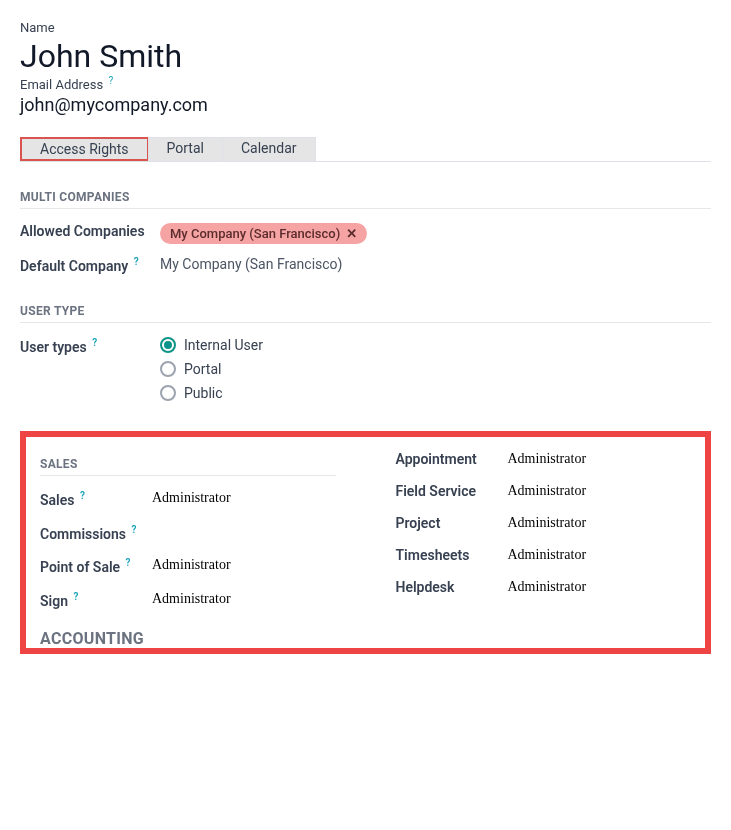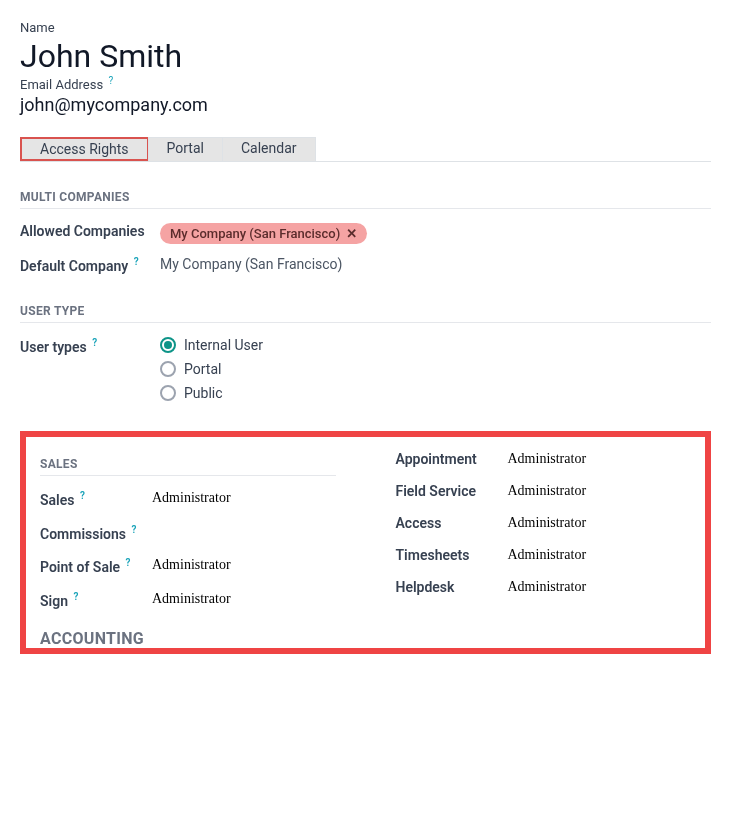--- a/index.html
+++ b/index.html
@@ -252,21 +252,21 @@
         <div class="perm-label">Appointment</div>
         <div class="perm-value">Administrator</div>
       </div>
 
       <div class="perm-row">
         <div class="perm-label">Field Service</div>
         <div class="perm-value">Administrator</div>
       </div>
 
       <div class="perm-row">
-        <div class="perm-label">Access</div>
+        <div class="perm-label">Project</div>
         <div class="perm-value">Administrator</div>
       </div>
 
       <div class="perm-row">
         <div class="perm-label">Timesheets</div>
         <div class="perm-value">Administrator</div>
       </div>
 
       <div class="perm-row">
         <div class="perm-label">Helpdesk</div>

